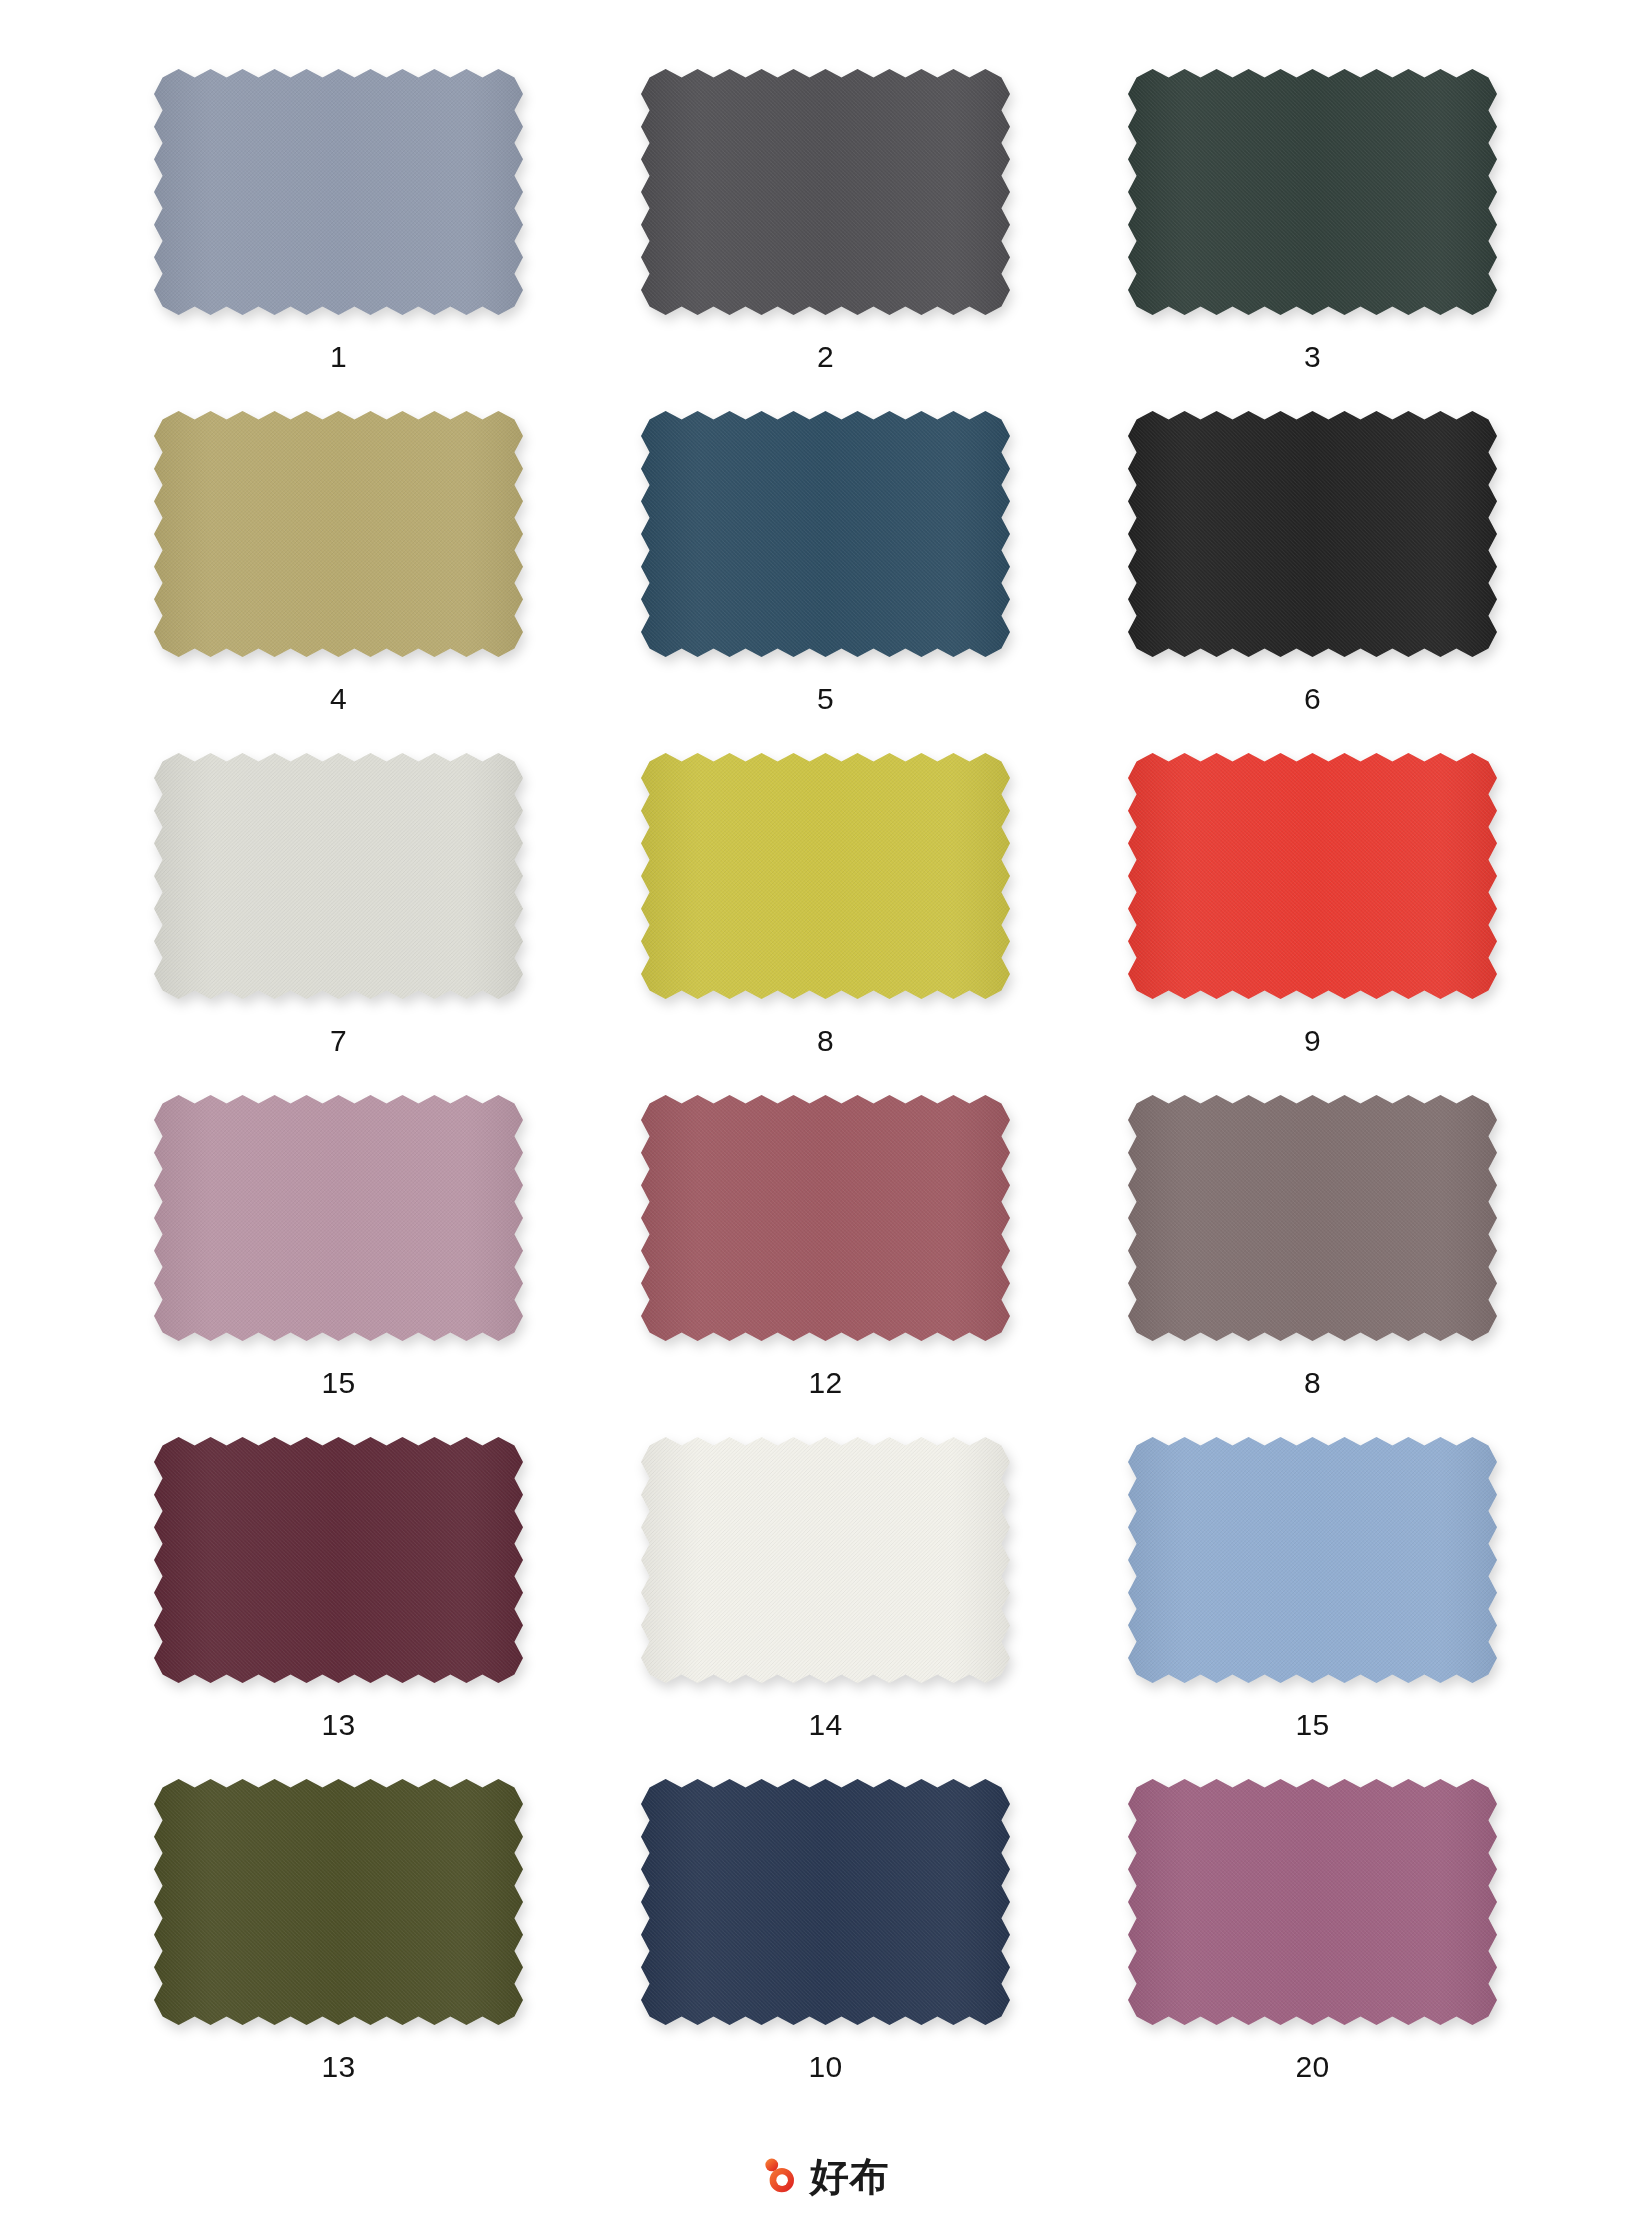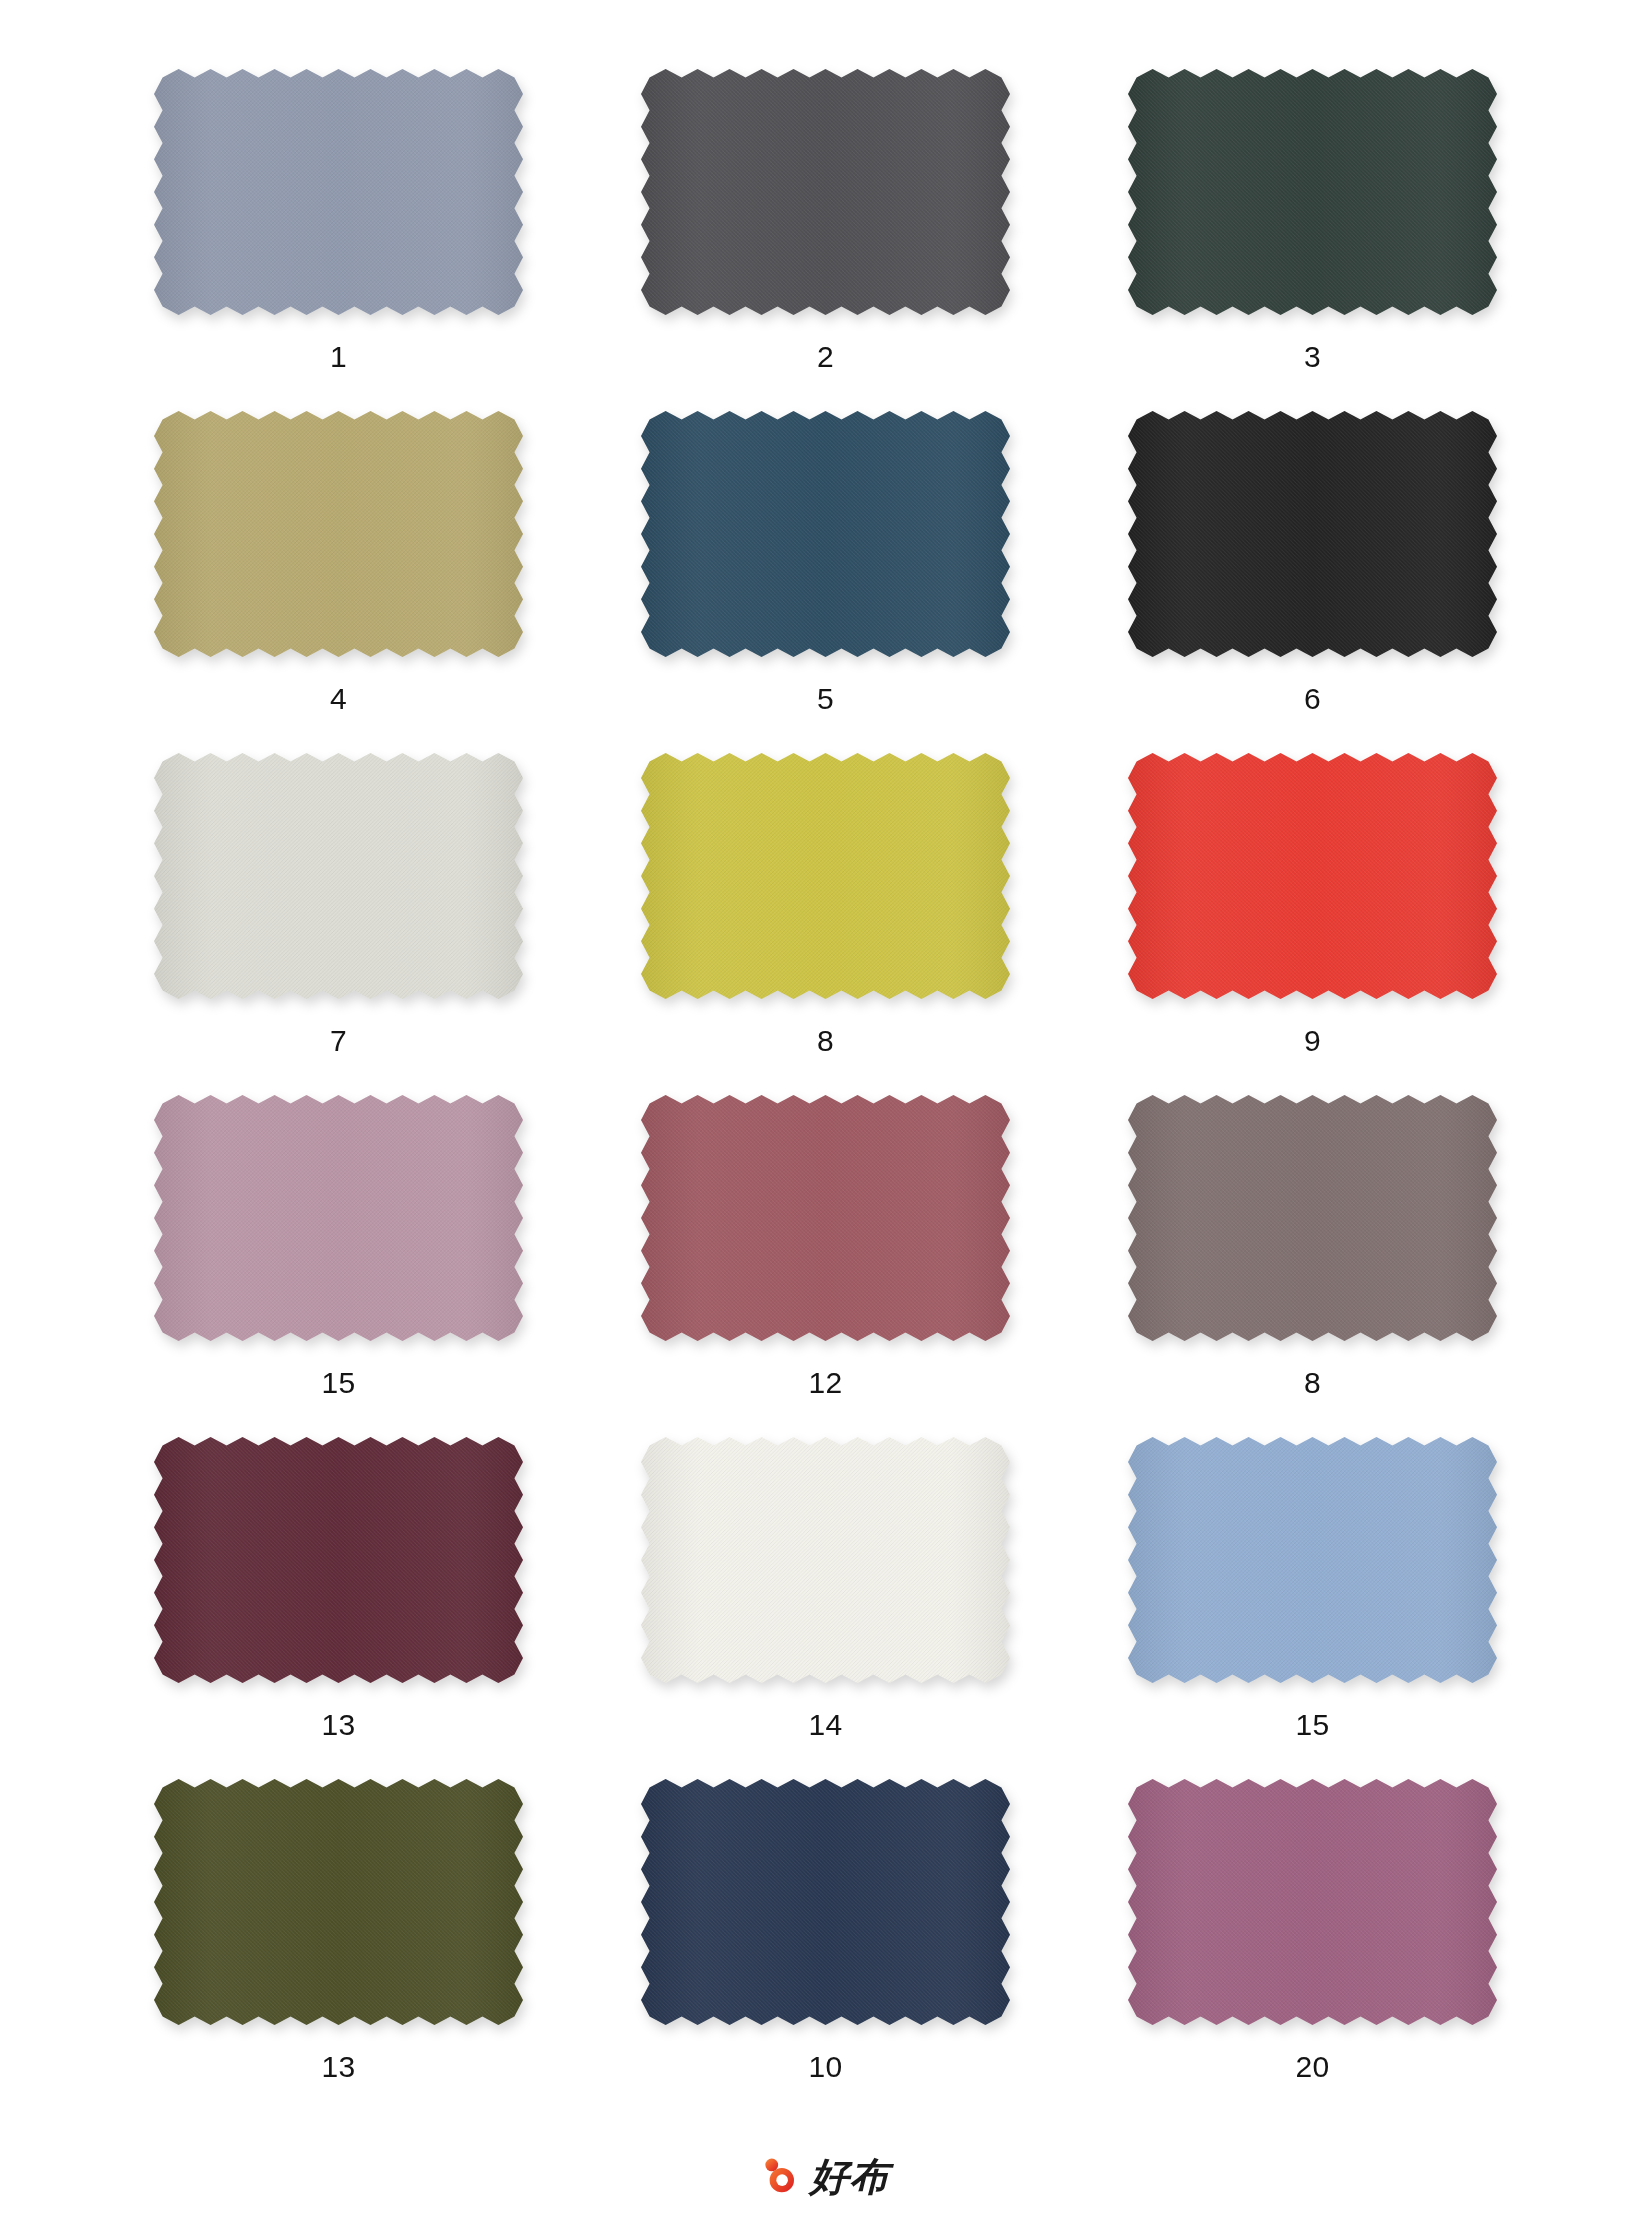--- a/index.html
+++ b/index.html
@@ -78,21 +78,20 @@
 
   
   .footer {
     margin-top: 21.4px;
     width: 100%;
     display: flex;
     align-items: center;
     justify-content: center;
     gap: 8.8px;
     height: 69px;
-    font-style: italic;
   }
   .brand-mark {
     width: 39px;
     height: 39px;
     flex: 0 0 auto;
     display: block;
   }
   .brand-text {
     font-family: "Liberation Sans", sans-serif;
     font-size: 39px;

